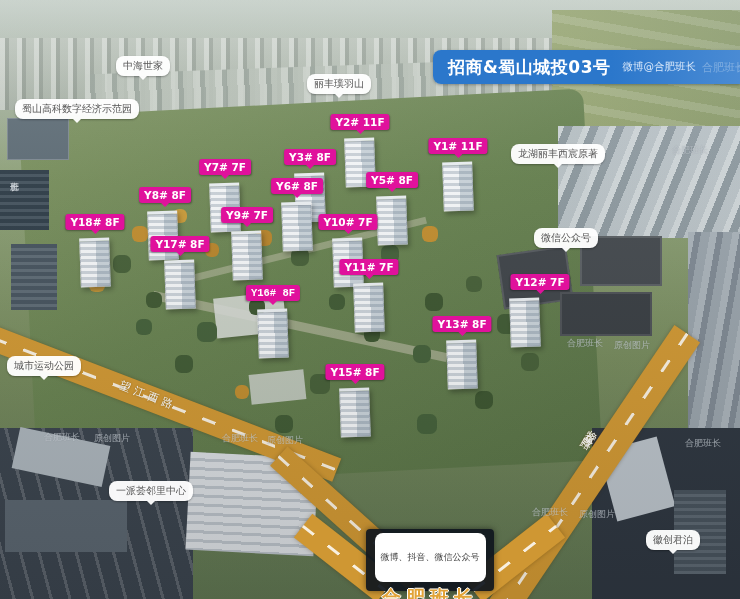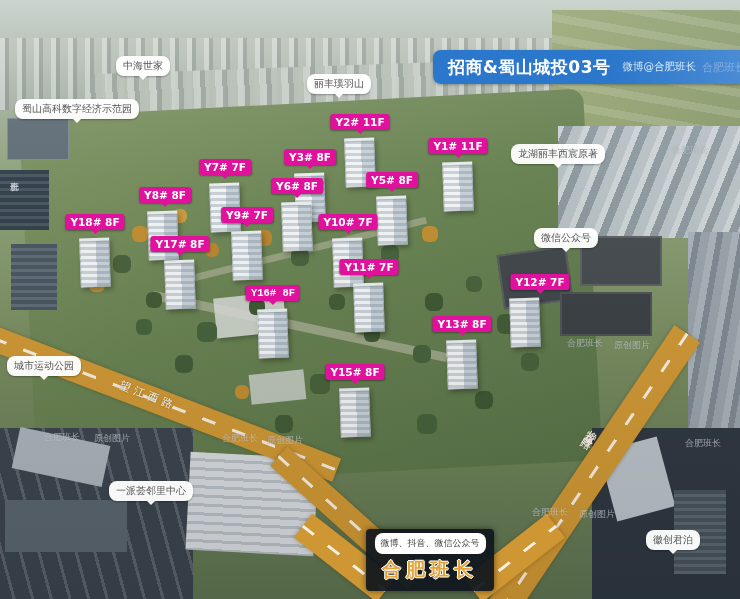--- a/index.html
+++ b/index.html
@@ -91,21 +91,21 @@
   .banner{position:absolute;left:433px;top:50px;width:307px;height:34px;z-index:10;display:flex;align-items:center;
     background:linear-gradient(90deg,#2b77cb 0 58%,#4a8bd4 100%);border-radius:8px 0 0 8px;
     box-shadow:0 1px 3px rgba(0,0,0,.3);}
   .banner-title{color:#fff;font-size:17px;font-weight:bold;padding-left:15px;white-space:nowrap;letter-spacing:.5px;}
   .banner-sub{color:rgba(235,244,255,.9);font-size:10.5px;margin-left:12px;white-space:nowrap;}
   .banner-wm{color:rgba(255,255,255,.3);font-size:11px;margin-left:6px;white-space:nowrap;overflow:hidden;}
   
   .plaque{position:absolute;left:366px;top:529px;width:128px;height:62px;z-index:11;
     background:rgba(15,21,30,.93);border-radius:4px;display:flex;flex-direction:column;align-items:center;
     box-shadow:0 0 6px rgba(0,0,0,.5);}
-  .plaque-bubble{margin-top:4px;background:#fff;color:#444;font-size:9px;padding:4px 6px;border-radius:8px;white-space:nowrap;}
+  .plaque-bubble{margin-top:4px;background:#fff;color:#444;font-size:9px;padding:18px 6px;border-radius:8px;white-space:nowrap;}
   .plaque-brand{margin-top:3px;color:#e2a338;font-size:19px;font-weight:bold;letter-spacing:5px;white-space:nowrap;
     text-shadow:-1px 0 #fff,1px 0 #fff,0 -1px #fff,0 1px #fff;}
   .haze{left:0;top:0;width:740px;height:599px;z-index:7;
     background:linear-gradient(rgba(222,230,227,.16),rgba(200,206,200,.04) 30%,rgba(0,0,0,.1) 100%);}
 </style>
 </head>
 <body>
 
 <div class="stage">
 

